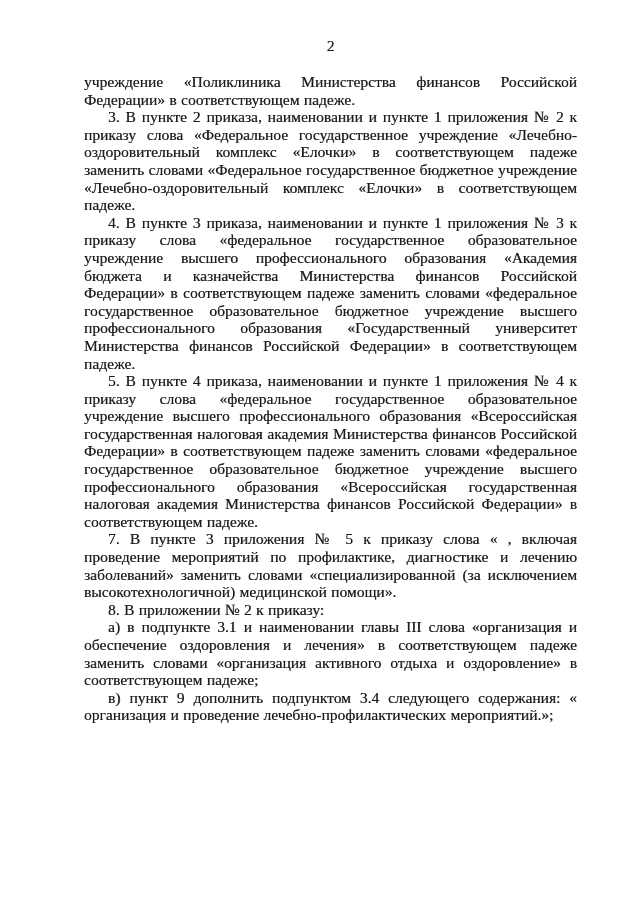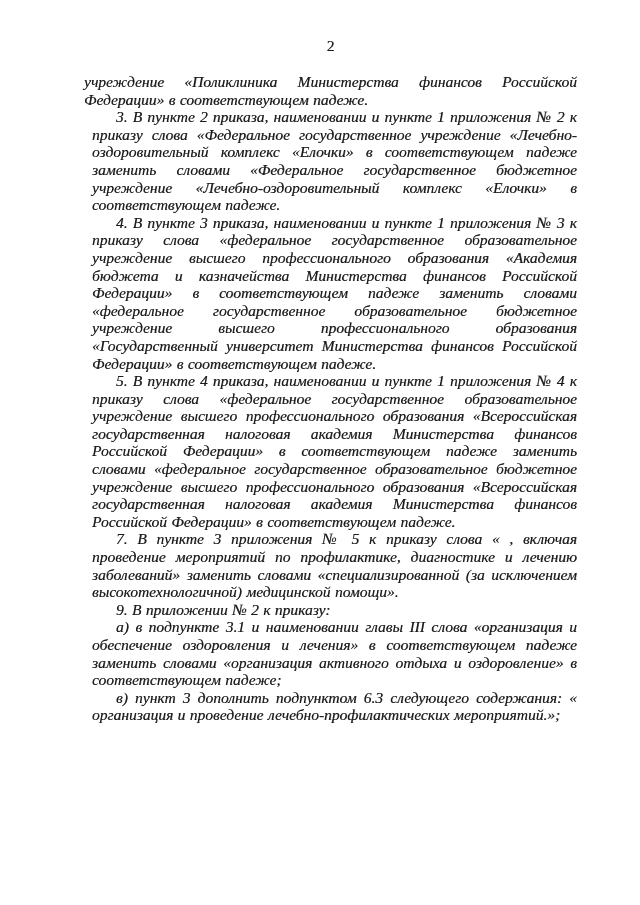--- a/index.html
+++ b/index.html
@@ -24,44 +24,42 @@
     text-align: center;
     font-size: 15.5px;
     line-height: 17px;
     text-shadow: 0.35px 0 0 rgba(0,0,0,0.55);
   }
   .doc-body {
     position: absolute;
     top: 73px;
     left: 84px;
     width: 493px;
-    font-style: italic;
   }
   p.para {
     margin: 0;
     padding: 0;
     font-size: 15.5px;
     line-height: 17.6px;
     text-align: justify;
     word-spacing: 0.5px;
     text-shadow: 0.35px 0 0 rgba(0,0,0,0.55);
   }
   p.para.indent {
     text-indent: 24px;
-    margin-left: 8px;
   }
 </style>
 </head>
 <body>
 
 <div class="page">
   <div class="page-number">2</div>
   <div class="doc-body">
       <p class="para">учреждение «Поликлиника Министерства финансов Российской Федерации» в соответствующем падеже.</p>
       <p class="para indent">3. В пункте 2 приказа, наименовании и пункте 1 приложения № 2 к приказу слова «Федеральное государственное учреждение «Лечебно-оздоровительный комплекс «Елочки» в соответствующем падеже заменить словами «Федеральное государственное бюджетное учреждение «Лечебно-оздоровительный комплекс «Елочки» в соответствующем падеже.</p>
       <p class="para indent">4. В пункте 3 приказа, наименовании и пункте 1 приложения № 3 к приказу слова «федеральное государственное образовательное учреждение высшего профессионального образования «Академия бюджета и казначейства Министерства финансов Российской Федерации» в соответствующем падеже заменить словами «федеральное государственное образовательное бюджетное учреждение высшего профессионального образования «Государственный университет Министерства финансов Российской Федерации» в соответствующем падеже.</p>
       <p class="para indent">5. В пункте 4 приказа, наименовании и пункте 1 приложения № 4 к приказу слова «федеральное государственное образовательное учреждение высшего профессионального образования «Всероссийская государственная налоговая академия Министерства финансов Российской Федерации» в соответствующем падеже заменить словами «федеральное государственное образовательное бюджетное учреждение высшего профессионального образования «Всероссийская государственная налоговая академия Министерства финансов Российской Федерации» в соответствующем падеже.</p>
       <p class="para indent">7. В пункте 3 приложения № 5 к приказу слова « , включая проведение мероприятий по профилактике, диагностике и лечению заболеваний» заменить словами «специализированной (за исключением высокотехнологичной) медицинской помощи».</p>
-      <p class="para indent">9. В приложении № 2 к приказу:</p>
+      <p class="para indent">8. В приложении № 2 к приказу:</p>
       <p class="para indent">а) в подпункте 3.1 и наименовании главы III слова «организация и обеспечение оздоровления и лечения» в соответствующем падеже заменить словами «организация активного отдыха и оздоровление» в соответствующем падеже;</p>
-      <p class="para indent">в) пункт 3 дополнить подпунктом 6.3 следующего содержания: « организация и проведение лечебно-профилактических мероприятий.»;</p>
+      <p class="para indent">в) пункт 9 дополнить подпунктом 3.4 следующего содержания: « организация и проведение лечебно-профилактических мероприятий.»;</p>
     </div>
 </div>
 
 </body></html>

